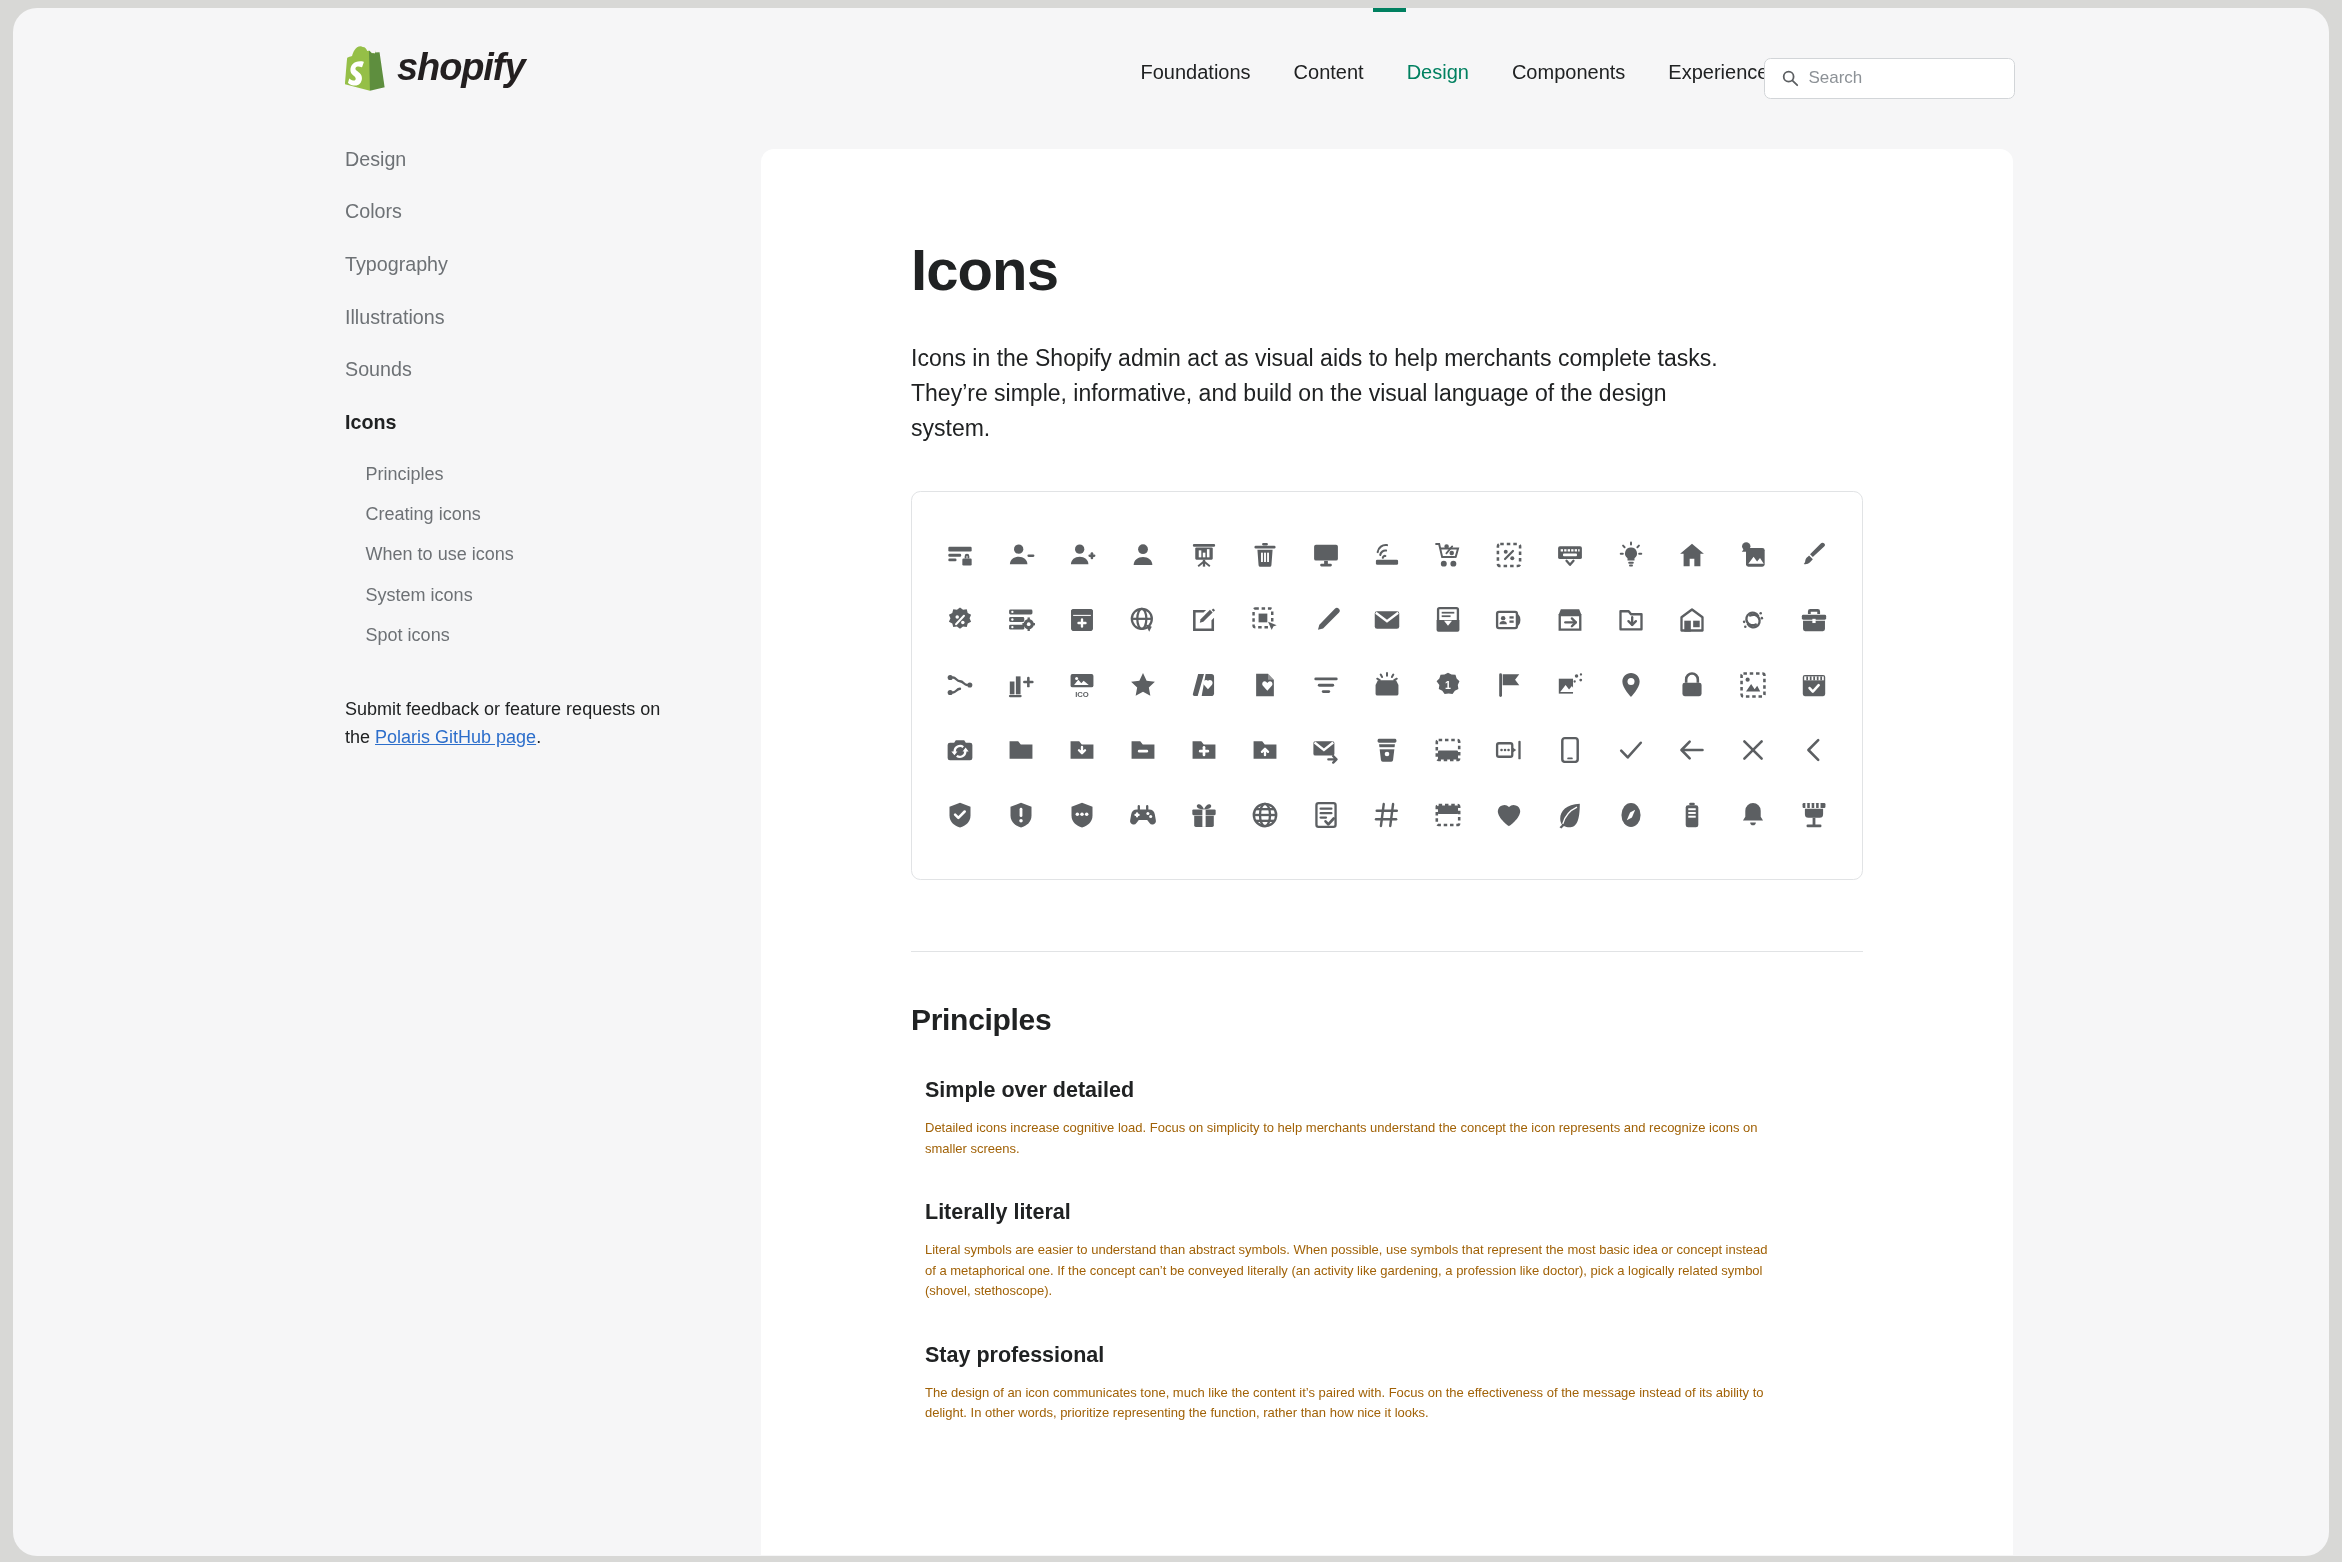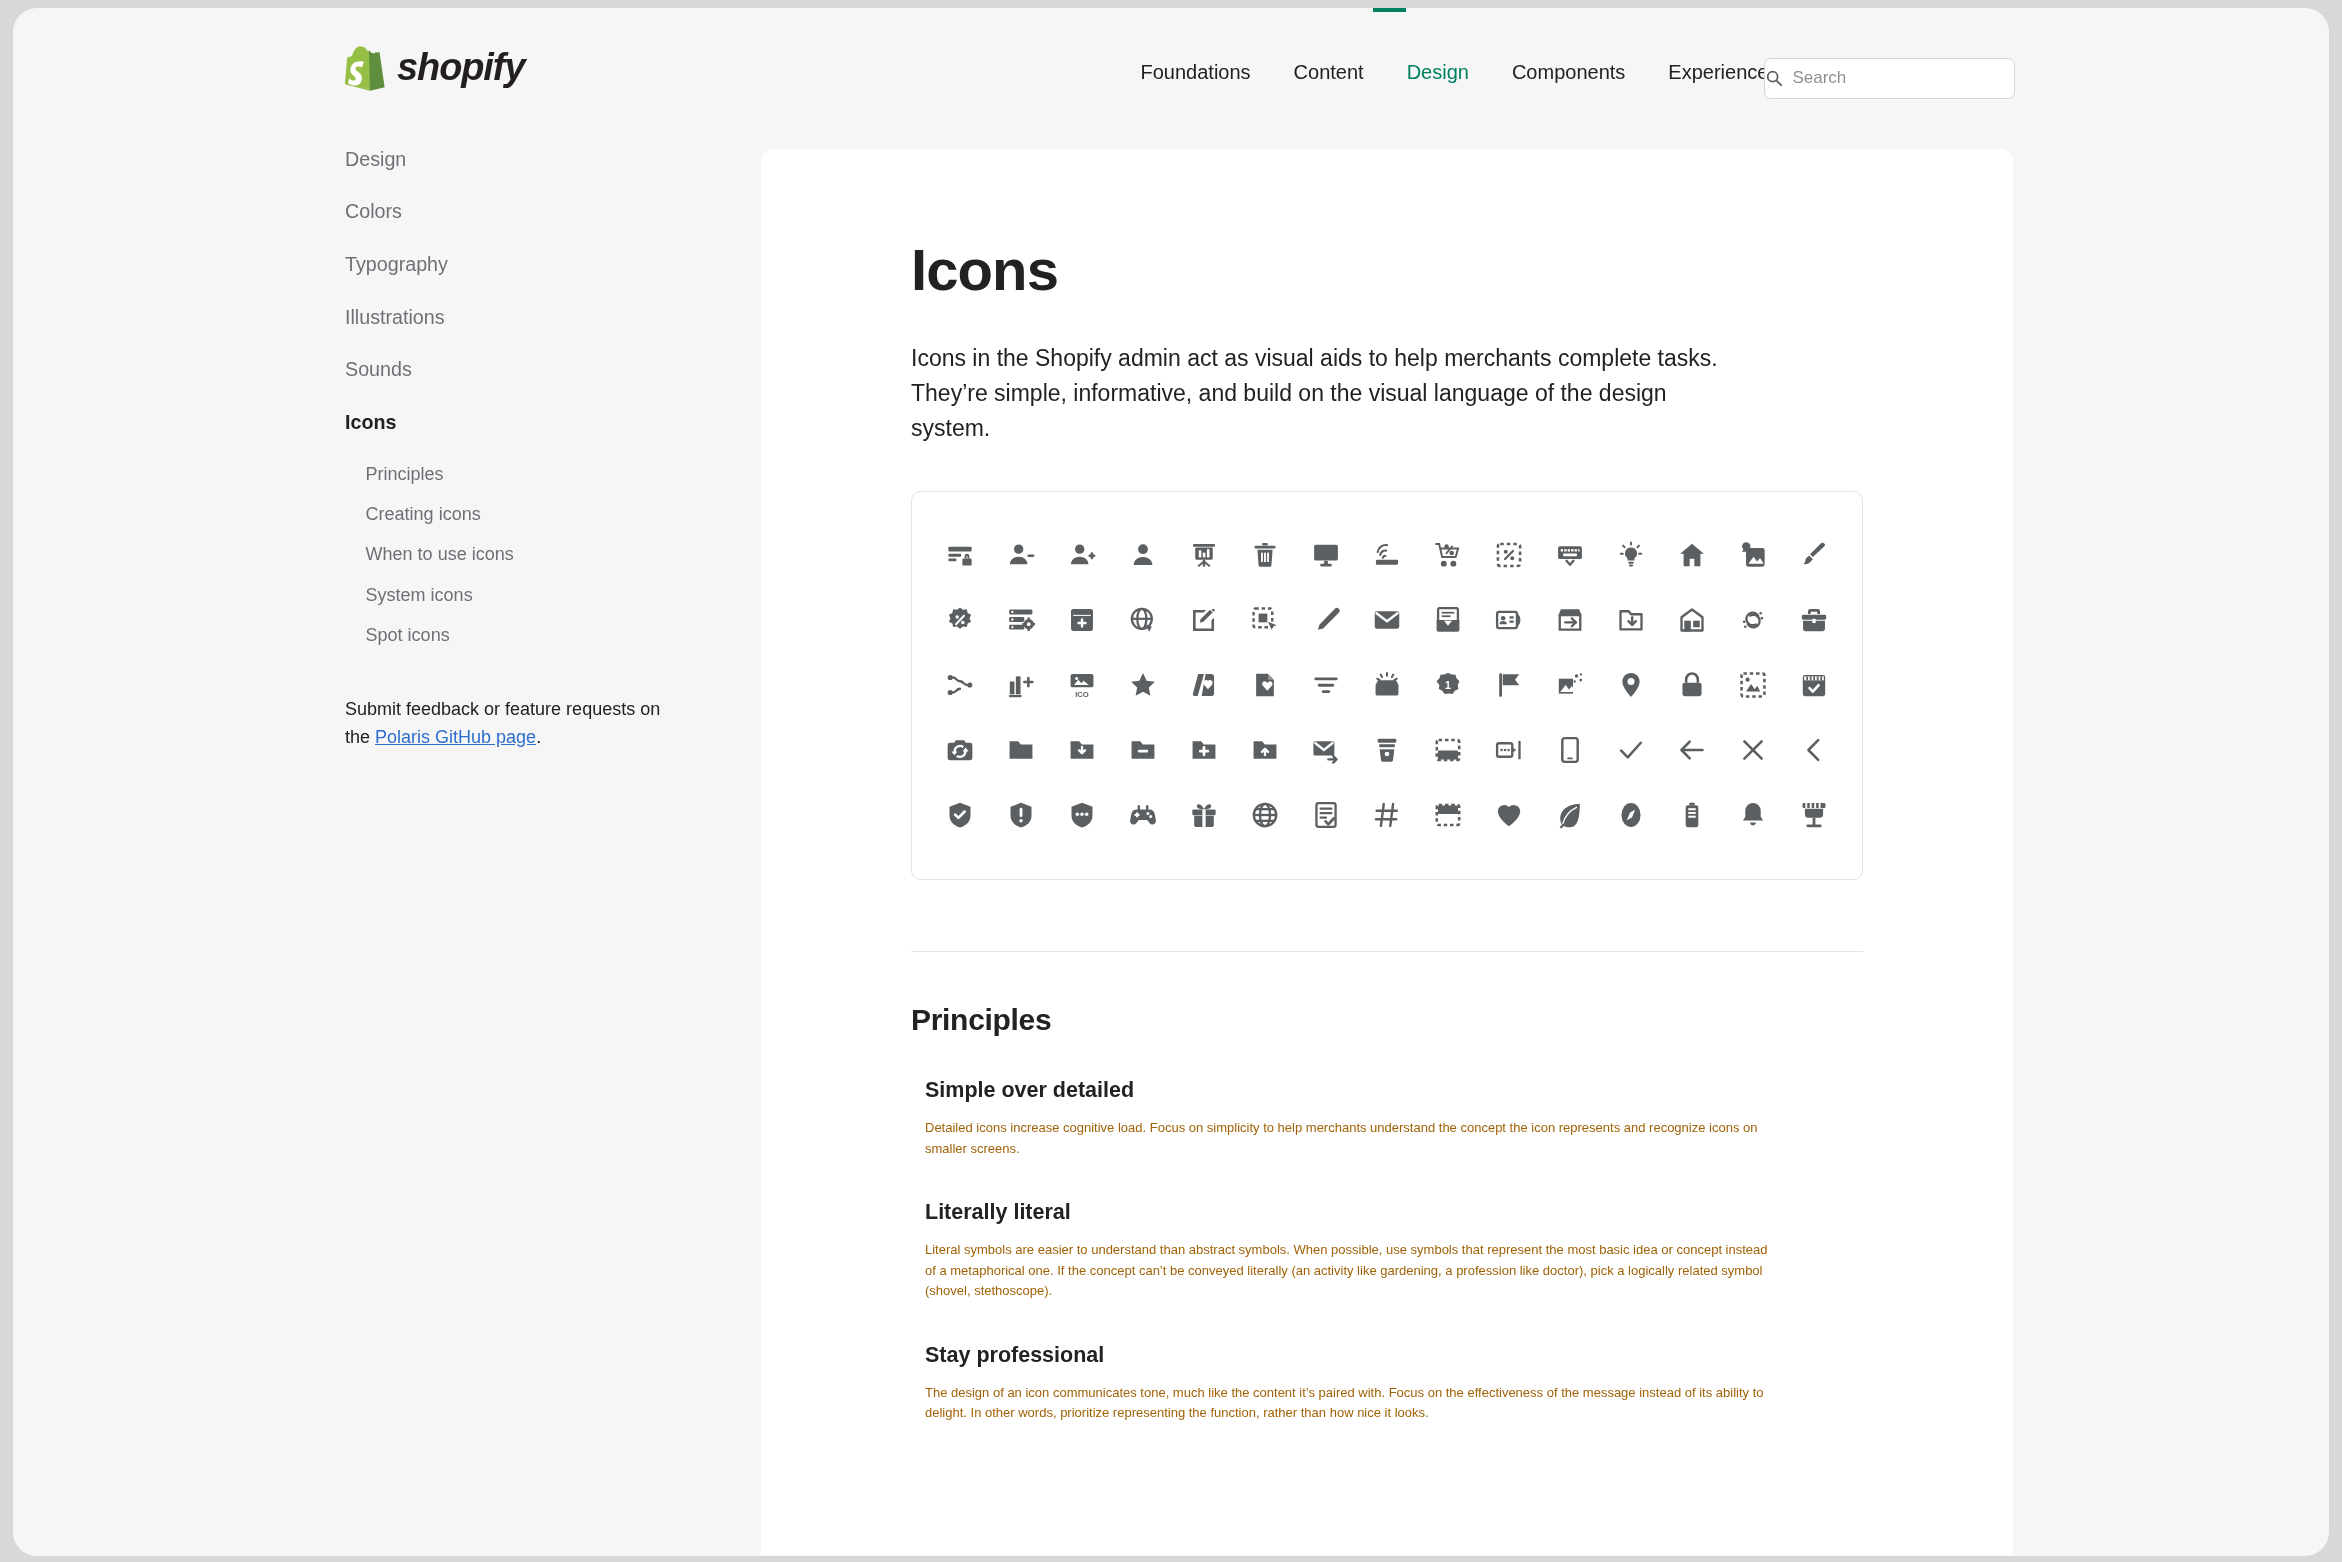--- a/index.html
+++ b/index.html
@@ -59,21 +59,21 @@
   }
   .nav-link.active { color: #008060; }
   #search-box {
     position: absolute;
     left: 1751px; top: 50px;
     width: 251px; height: 41px;
     background: #ffffff;
     border: 0.9px solid #d2d5d8;
     border-radius: 6.6px;
     display: flex; align-items: center;
-    padding: 0 0;
+    padding: 0 16px;
     gap: 9.4px;
     cursor: text;
   }
   #search-box svg { display:block; flex: 0 0 auto; }
   #search-input {
     border: none; outline: none;
     font-family: "Liberation Sans", sans-serif;
     font-size: 17px;
     color: #6d7175;
     background: transparent;

